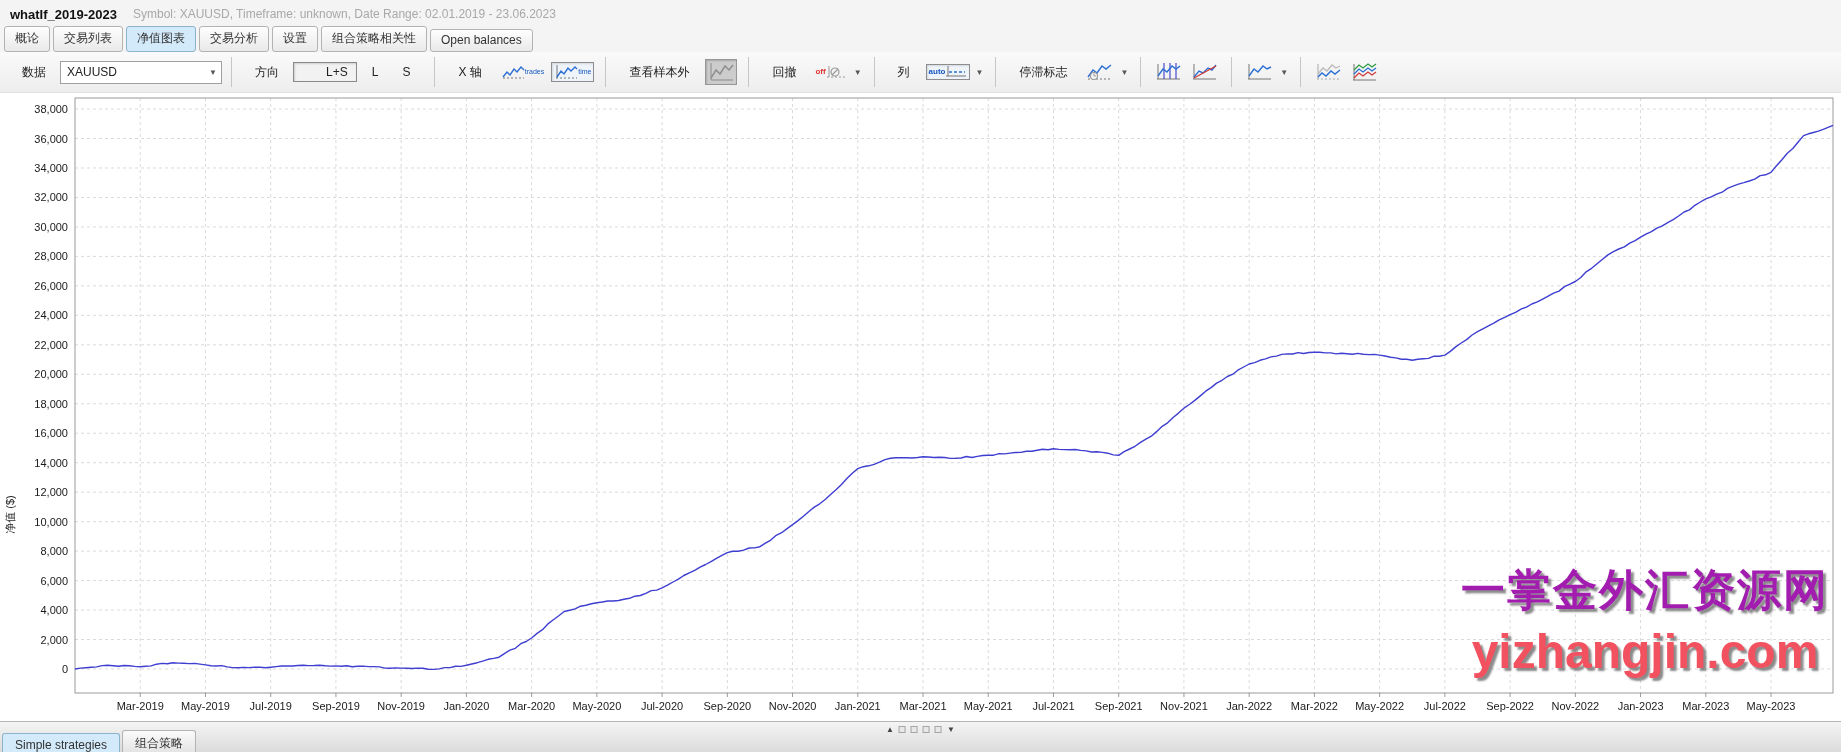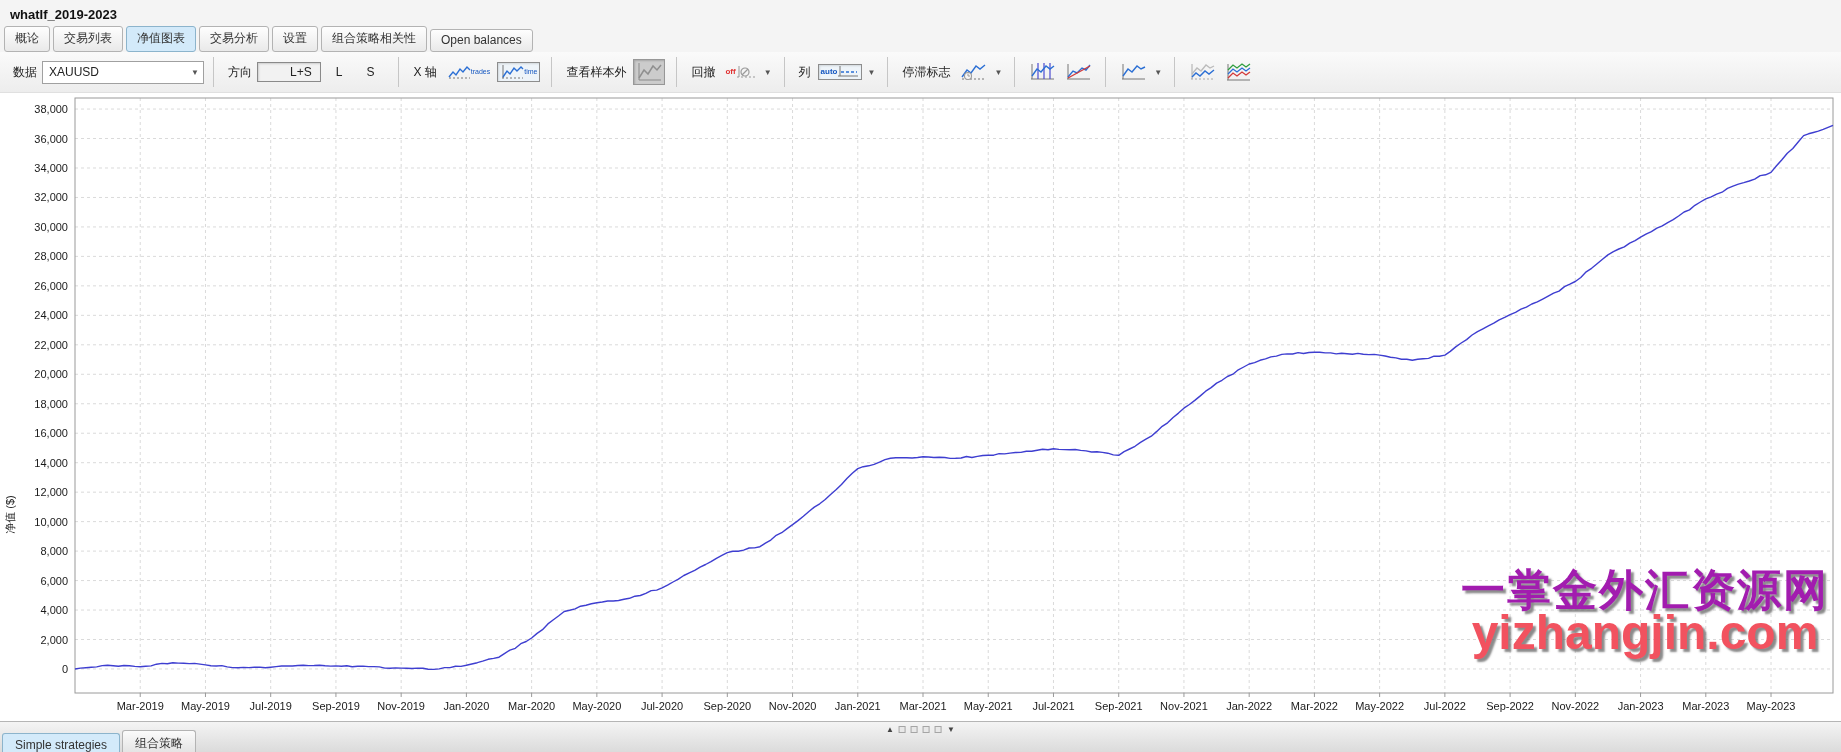--- a/index.html
+++ b/index.html
@@ -15,21 +15,21 @@
   
   .tabrow { height:24px; background:#f4f4f4; padding-left:4px; display:flex; align-items:flex-end; }
   .tab { display:inline-flex; align-items:center; padding:3px 10px 4px; margin-right:3px;
          border:1px solid #b3b3b3; border-radius:3px; font-size:12px; color:#333; cursor:default;
          background:linear-gradient(#fefefe,#e9e9e9); white-space:nowrap; }
   .tab.active { background:#d3eafa; border-color:#8cb4cc; }
 
   
   .toolbar { height:40px; background:linear-gradient(#fafafa,#ededed); display:flex; align-items:center;
              border-bottom:1px solid #e0e0e0; padding-left:8px; }
-  .tlabel { font-size:12px; color:#222; margin:0 5px; white-space:nowrap; }
+  .tlabel { font-size:12px; color:#222; margin:0 14px; white-space:nowrap; }
   .sep { width:1px; height:30px; background:#c6c6c6; margin:0 9px; flex:0 0 1px; }
   .select { width:150px; height:21px; background:#fff; border:1px solid #a0a0a0; display:flex;
             align-items:center; justify-content:space-between; padding:0 4px 0 6px; }
   .select .arrow { font-size:8px; color:#555; }
   .dirbtn { border:1px solid transparent; background:transparent; font-size:12px; color:#222;
             padding:2px 8px; margin-right:6px; cursor:default; font-family:inherit; }
   .dirbtn.active { border:1px solid #8a8a8a; background:#f2f2f2; box-shadow:inset 1px 1px 2px rgba(0,0,0,.15);padding-left:32px; }
   .iconbtn { border:1px solid transparent; background:transparent; padding:1px 2px; margin:0 2px;
              display:inline-flex; flex-direction:row; align-items:center; cursor:default; }
   .iconbtn.pressed { border:1px solid #8d8d8d; background:#eef4f9; box-shadow:inset 1px 1px 2px rgba(0,0,0,.12); }
@@ -40,21 +40,21 @@
   .minitxt-blue { font-size:8px; line-height:8px; font-weight:bold; color:#1557c0; }
 
   
   .chart-area { position:relative; width:1841px; height:628px; background:#fff; }
   .chart-area svg { position:absolute; left:0; top:0; }
   .ylabel { position:absolute; left:-30px; top:414px; width:80px; text-align:center;
             font-size:11px; color:#222; transform:rotate(-90deg); }
   .wm1 { position:absolute; left:1455px; top:468px; width:380px; text-align:center;
          font-size:44px; font-weight:bold; letter-spacing:2px; color:#a21caf;
          text-shadow:3px 3px 2px rgba(110,110,110,.8); white-space:nowrap; }
-  .wm2 { position:absolute; left:1455px; top:512px; width:380px; text-align:center;
+  .wm2 { position:absolute; left:1455px; top:531px; width:380px; text-align:center;
          font-size:48px; font-weight:bold; color:#f2525f;
          text-shadow:3px 3px 2px rgba(110,110,110,.8); white-space:nowrap; }
 
   
   .bottombar { position:relative; height:31px; background:linear-gradient(#f4f4f4,#dadada);
                border-top:1px solid #b5b5b5; }
   .btabs { position:absolute; left:2px; bottom:0; display:flex; align-items:flex-end; }
   .btab { padding:4px 12px 1px; margin-right:2px; border:1px solid #b3b3b3; border-bottom:none;
           border-radius:3px 3px 0 0; background:linear-gradient(#fbfbfb,#e3e3e3); font-size:12px; color:#333; }
   .btab.active { background:#d3eafa; border-color:#8cb4cc; }
@@ -63,20 +63,21 @@
   .splitter .tri { font-size:8px; color:#444; }
   .splitter .dot { width:5px; height:5px; background:#e8e8e8; border:1px solid #a5a5a5; }
 </style>
 </head>
 <body>
 
 <div class="window">
 
   <div class="titlebar">
     <span class="title">whatIf_2019-2023</span>
+    <span class="subtitle">Symbol: XAUUSD, Timeframe: unknown, Date Range: 02.01.2019 - 23.06.2023</span>
   </div>
 
   <div class="tabrow" id="tabrow">
       <div class="tab">概论</div>
       <div class="tab">交易列表</div>
       <div class="tab active">净值图表</div>
       <div class="tab">交易分析</div>
       <div class="tab">设置</div>
       <div class="tab">组合策略相关性</div>
       <div class="tab">Open balances</div>

